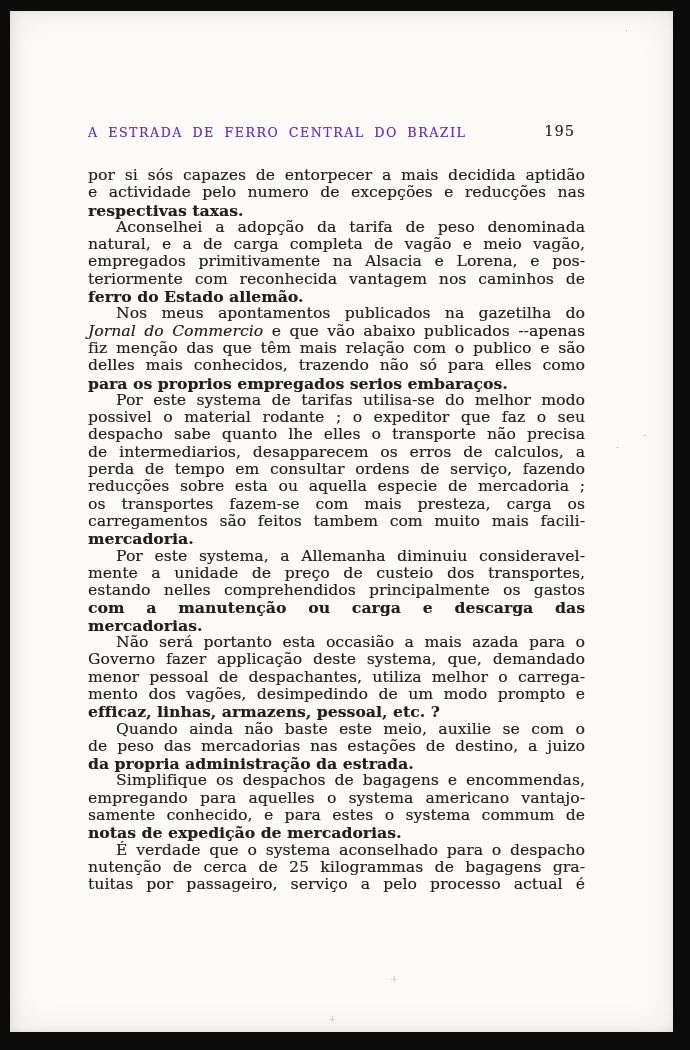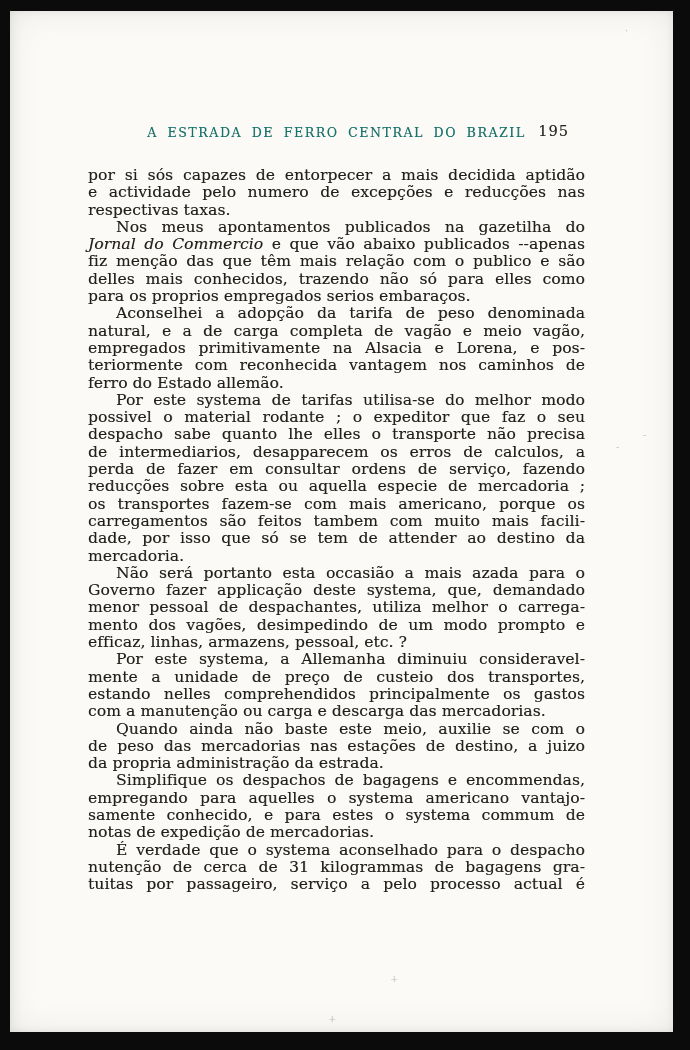--- a/index.html
+++ b/index.html
@@ -30,31 +30,31 @@
     width: 497px;
     color: #221f1b;
   }
   .running-head {
     position: relative;
     height: 18px;
     margin-bottom: 24px;
   }
   .running-head .title {
     display: block;
-    text-align: center;
+    text-align: left;
     font-size: 12.5px;
     letter-spacing: 1.6px;
     word-spacing: 4px;
-    color: #0f766e;
+    color: #6d28d9;
     text-shadow: 0.3px 0.3px 0 rgba(42,38,34,0.4);
     white-space: nowrap;
   }
   .running-head .pagenum {
     position: absolute;
-    right: 16px;
+    right: 10px;
     top: -2px;
     font-size: 14.5px;
     letter-spacing: 1px;
     color: #2a2622;
     text-shadow: 0.3px 0.3px 0 rgba(42,38,34,0.4);
   }
   .body-text {
     font-size: 15.5px;
     line-height: 17.3px;
     letter-spacing: 0.1px;
@@ -62,20 +62,21 @@
   }
   .para { margin: 0; }
   .line {
     text-align: justify;
     text-align-last: justify;
     min-height: 17.3px;
     white-space: normal;
   }
   .line.last {
     text-align-last: left;
+    font-weight: bold;
   }
   .line.indent {
     padding-left: 28px;
   }
   .it { font-style: italic; }
   
   .speck {
     position: absolute;
     color: rgba(40,36,32,0.28);
     font-size: 10px;
@@ -91,72 +92,71 @@
       <span class="title">A ESTRADA DE FERRO CENTRAL DO BRAZIL</span>
       <span class="pagenum">195</span>
     </div>
     <div class="body-text">
         <div class="para">
           <div class="line"><span>por si sós capazes de entorpecer a mais decidida aptidão</span></div>
           <div class="line"><span>e actividade pelo numero de excepções e reducções nas</span></div>
           <div class="line last"><span>respectivas taxas.</span></div>
         </div>
         <div class="para">
+          <div class="line indent"><span>Aconselhei a adopção da tarifa de peso denominada</span></div>
+          <div class="line"><span>natural, e a de carga completa de vagão e meio vagão,</span></div>
+          <div class="line"><span>empregados primitivamente na Alsacia e Lorena, e pos-</span></div>
+          <div class="line"><span>teriormente com reconhecida vantagem nos caminhos de</span></div>
+          <div class="line last"><span>ferro do Estado allemão.</span></div>
+        </div>
+        <div class="para">
           <div class="line indent"><span>Nos meus apontamentos publicados na gazetilha do</span></div>
           <div class="line"><span class="it">Jornal do Commercio</span><span> e que vão abaixo publicados --apenas</span></div>
           <div class="line"><span>fiz menção das que têm mais relação com o publico e são</span></div>
           <div class="line"><span>delles mais conhecidos, trazendo não só para elles como</span></div>
           <div class="line last"><span>para os proprios empregados serios embaraços.</span></div>
         </div>
         <div class="para">
-          <div class="line indent"><span>Aconselhei a adopção da tarifa de peso denominada</span></div>
-          <div class="line"><span>natural, e a de carga completa de vagão e meio vagão,</span></div>
-          <div class="line"><span>empregados primitivamente na Alsacia e Lorena, e pos-</span></div>
-          <div class="line"><span>teriormente com reconhecida vantagem nos caminhos de</span></div>
-          <div class="line last"><span>ferro do Estado allemão.</span></div>
-        </div>
-        <div class="para">
           <div class="line indent"><span>Por este systema de tarifas utilisa-se do melhor modo</span></div>
           <div class="line"><span>possivel o material rodante ; o expeditor que faz o seu</span></div>
           <div class="line"><span>despacho sabe quanto lhe elles o transporte não precisa</span></div>
           <div class="line"><span>de intermediarios, desapparecem os erros de calculos, a</span></div>
-          <div class="line"><span>perda de fazer em consultar ordens de serviço, fazendo</span></div>
+          <div class="line"><span>perda de tempo em consultar ordens de serviço, fazendo</span></div>
           <div class="line"><span>reducções sobre esta ou aquella especie de mercadoria ;</span></div>
-          <div class="line"><span>os transportes fazem-se com mais americano, porque os</span></div>
+          <div class="line"><span>os transportes fazem-se com mais presteza, carga os</span></div>
           <div class="line"><span>carregamentos são feitos tambem com muito mais facili-</span></div>
-          <div class="line"><span>dade, por isso que só se tem de attender ao destino da</span></div>
           <div class="line last"><span>mercadoria.</span></div>
+        </div>
+        <div class="para">
+          <div class="line indent"><span>Por este systema, a Allemanha diminuiu consideravel-</span></div>
+          <div class="line"><span>mente a unidade de preço de custeio dos transportes,</span></div>
+          <div class="line"><span>estando nelles comprehendidos principalmente os gastos</span></div>
+          <div class="line last"><span>com a manutenção ou carga e descarga das mercadorias.</span></div>
         </div>
         <div class="para">
           <div class="line indent"><span>Não será portanto esta occasião a mais azada para o</span></div>
           <div class="line"><span>Governo fazer applicação deste systema, que, demandado</span></div>
           <div class="line"><span>menor pessoal de despachantes, utiliza melhor o carrega-</span></div>
           <div class="line"><span>mento dos vagões, desimpedindo de um modo prompto e</span></div>
           <div class="line last"><span>efficaz, linhas, armazens, pessoal, etc. ?</span></div>
-        </div>
-        <div class="para">
-          <div class="line indent"><span>Por este systema, a Allemanha diminuiu consideravel-</span></div>
-          <div class="line"><span>mente a unidade de preço de custeio dos transportes,</span></div>
-          <div class="line"><span>estando nelles comprehendidos principalmente os gastos</span></div>
-          <div class="line last"><span>com a manutenção ou carga e descarga das mercadorias.</span></div>
         </div>
         <div class="para">
           <div class="line indent"><span>Quando ainda não baste este meio, auxilie se com o</span></div>
           <div class="line"><span>de peso das mercadorias nas estações de destino, a juizo</span></div>
           <div class="line last"><span>da propria administração da estrada.</span></div>
         </div>
         <div class="para">
           <div class="line indent"><span>Simplifique os despachos de bagagens e encommendas,</span></div>
           <div class="line"><span>empregando para aquelles o systema americano vantajo-</span></div>
           <div class="line"><span>samente conhecido, e para estes o systema commum de</span></div>
           <div class="line last"><span>notas de expedição de mercadorias.</span></div>
         </div>
         <div class="para">
           <div class="line indent"><span>É verdade que o systema aconselhado para o despacho</span></div>
-          <div class="line"><span>nutenção de cerca de 31 kilogrammas de bagagens gra-</span></div>
+          <div class="line"><span>nutenção de cerca de 25 kilogrammas de bagagens gra-</span></div>
           <div class="line"><span>tuitas por passageiro, serviço a pelo processo actual é</span></div>
         </div>
       </div>
   </div>
 
   <span class="speck" style="left:615px; top:14px;">·</span>
   <span class="speck" style="left:633px; top:418px;">-</span>
   <span class="speck" style="left:606px; top:430px;">-</span>
   <span class="speck" style="left:380px; top:962px;">+</span>
   <span class="speck" style="left:318px; top:1002px;">+</span>

